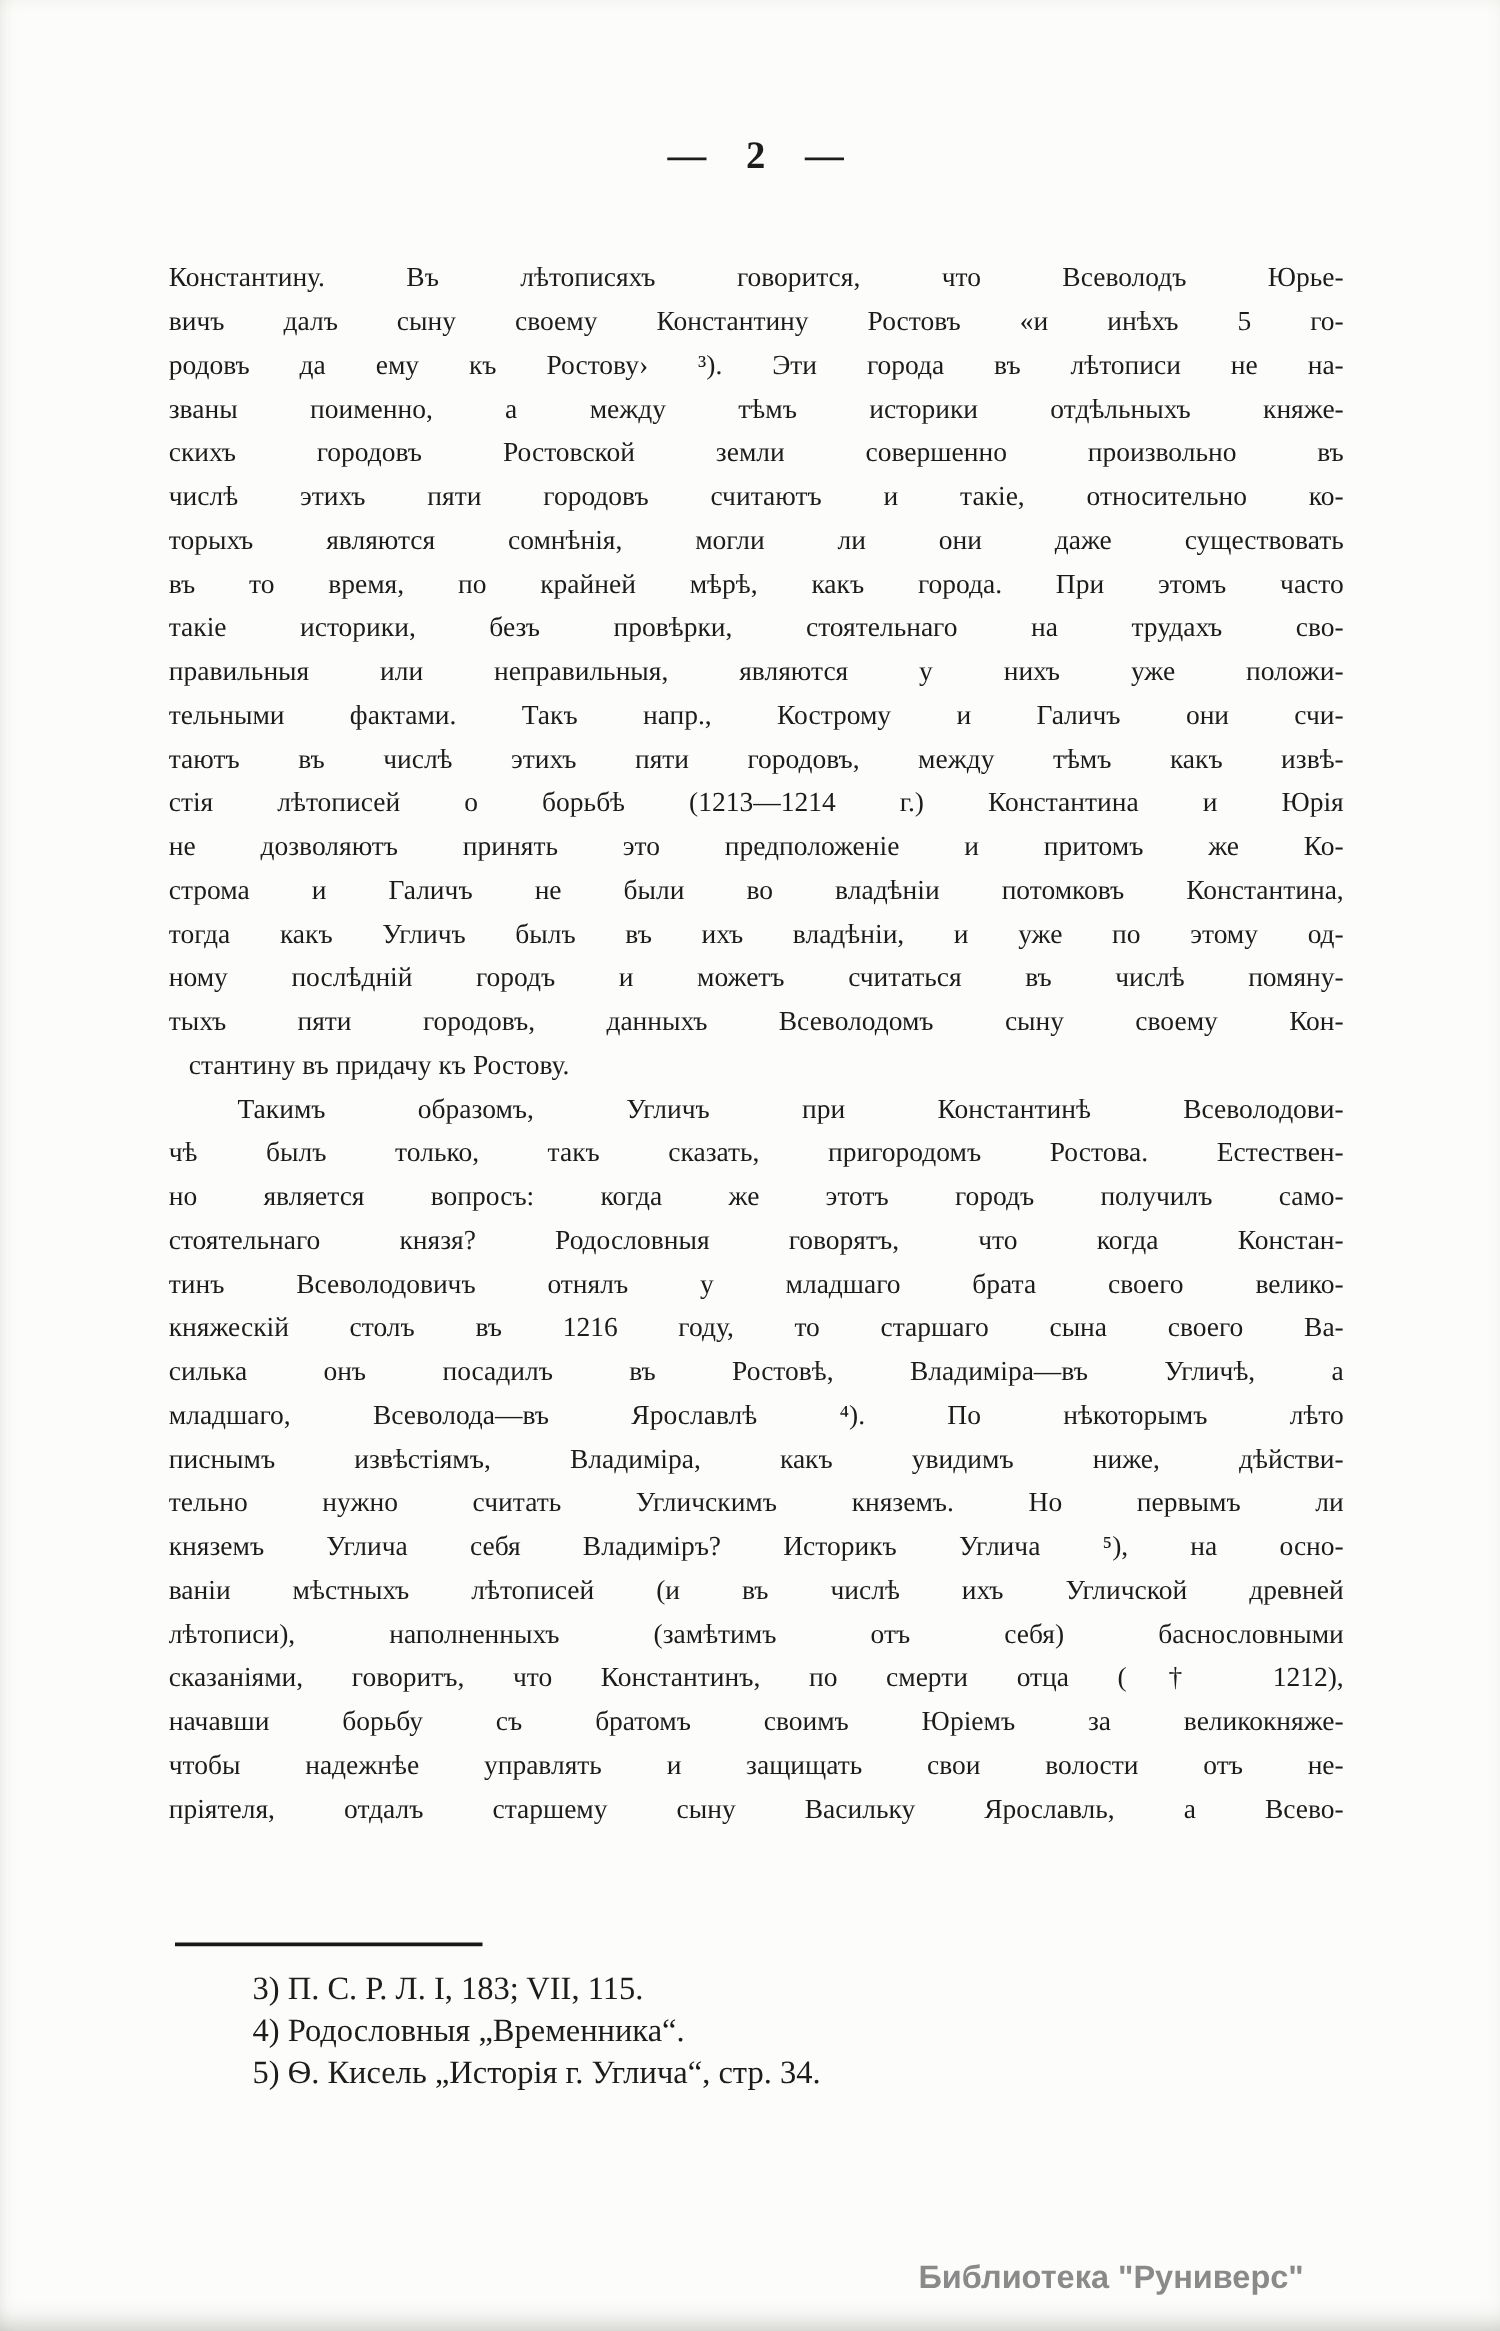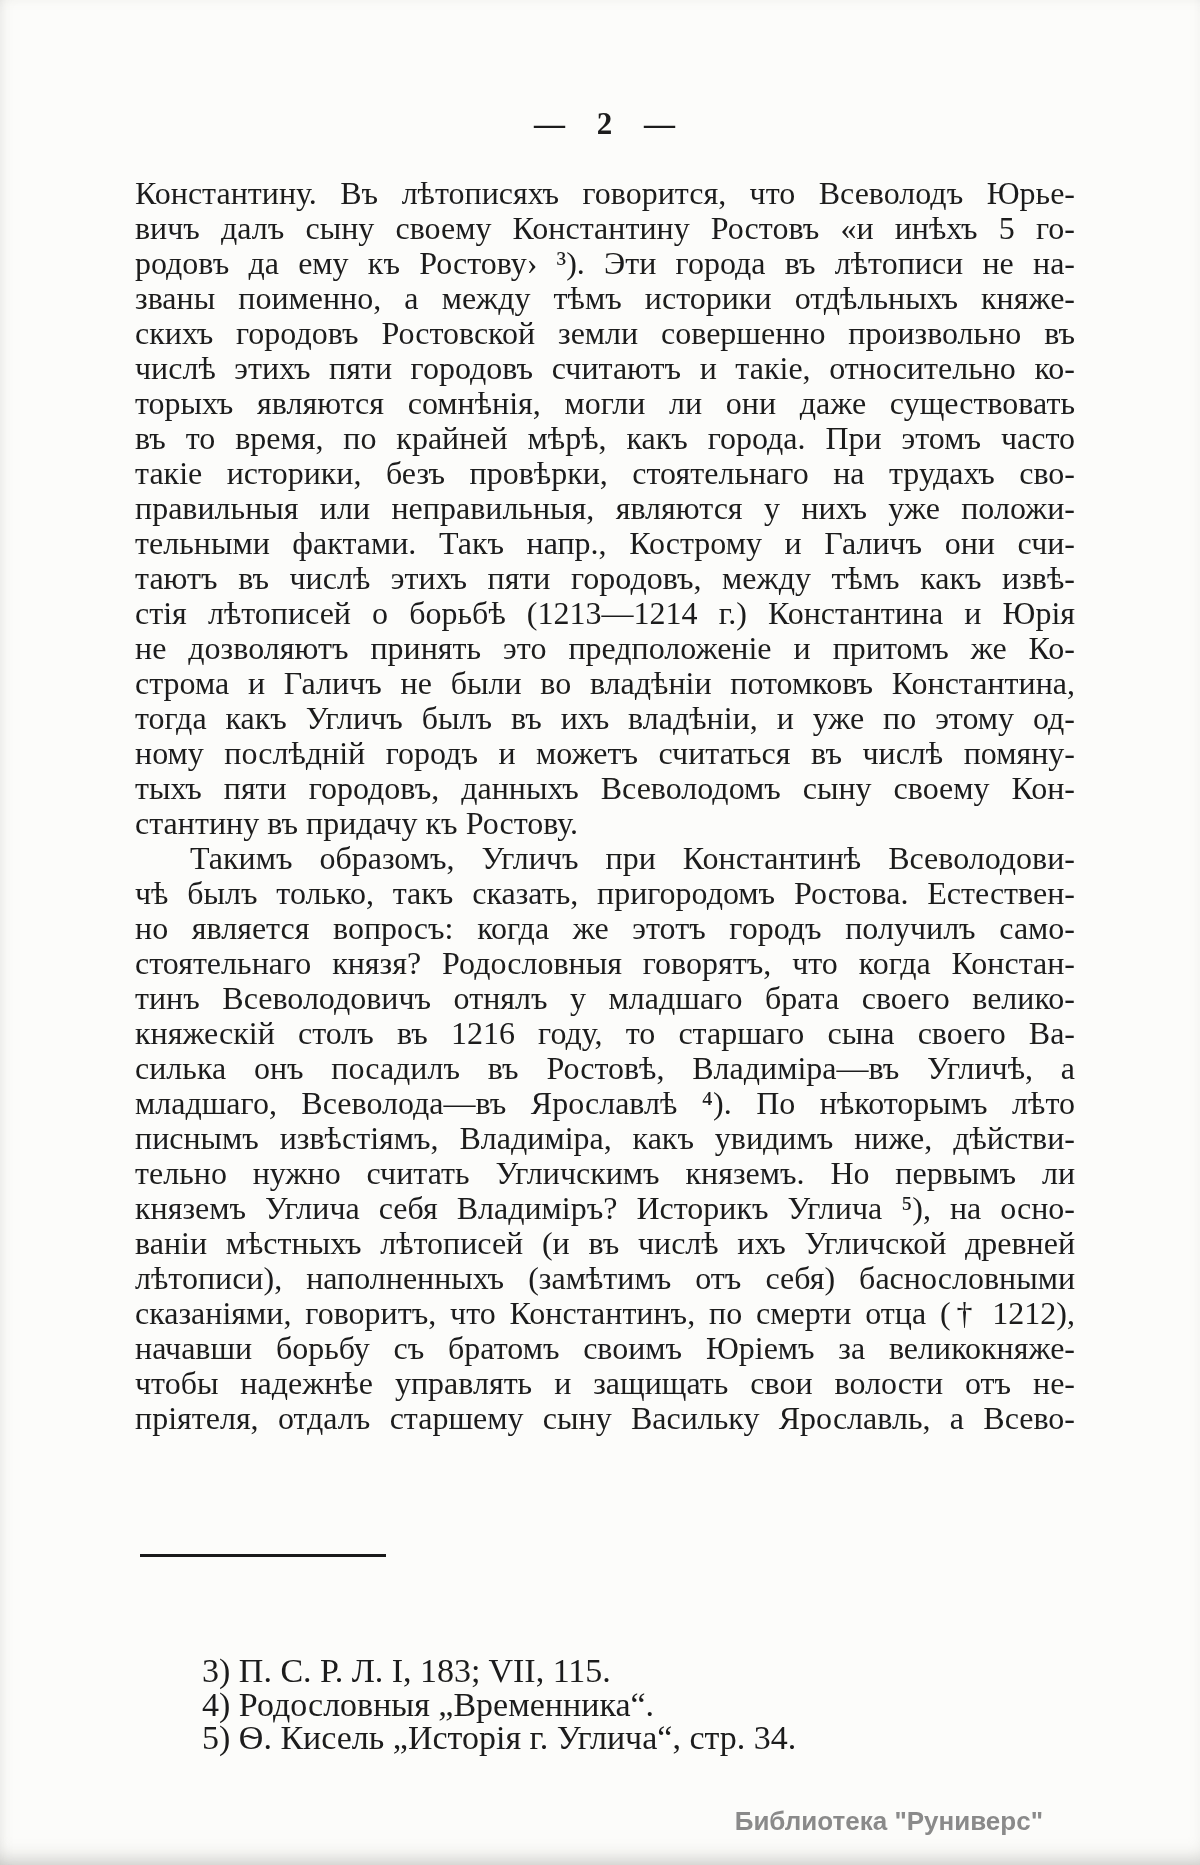--- a/index.html
+++ b/index.html
@@ -33,48 +33,48 @@
     width: 940px;
     text-align: center;
     font-size: 31px;
     font-weight: bold;
     word-spacing: 22px;
     letter-spacing: 1px;
   }
 
   .body-text {
     position: absolute;
-    top: 176px;
+    top: 204px;
     left: 135px;
     width: 940px;
-    font-size: 32px;
+    font-size: 22px;
     line-height: 35px;
   }
 
   .line {
     text-align: justify;
     text-align-last: justify;
   }
   .line.indent { text-indent: 55px; }
-  .line.short  { text-align-last: left; }
+  .line.short  { text-align-last: left; margin-left: 16px; }
 
   .fn-rule {
     position: absolute;
     top: 1554px;
     left: 140px;
     width: 246px;
     height: 3px;
     background: #191919;
   }
 
   .footnotes {
     position: absolute;
-    top: 1654px;
+    top: 1574px;
     left: 202px;
-    font-size: 34px;
+    font-size: 26px;
     line-height: 33.5px;
   }
 
   .watermark {
     position: absolute;
     top: 1806px;
     right: 157px;
     font-family: "Liberation Sans", sans-serif;
     font-weight: bold;
     font-size: 26px;

